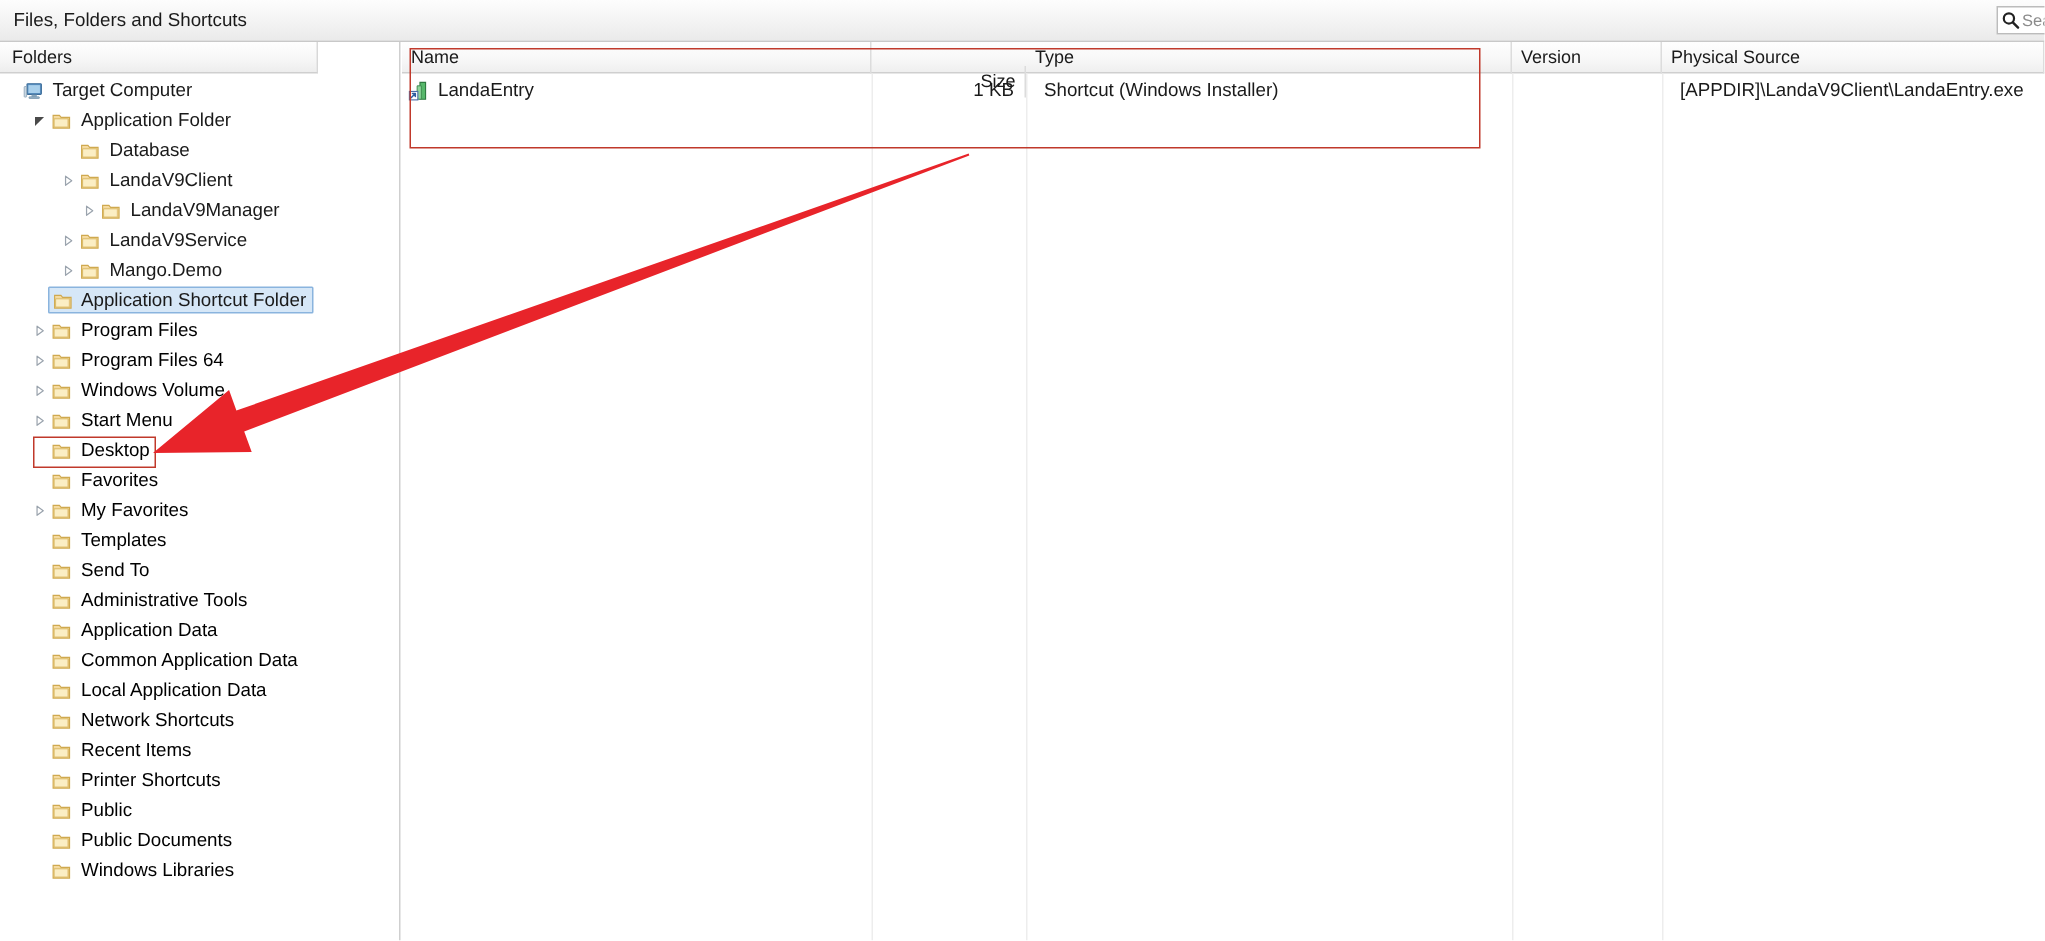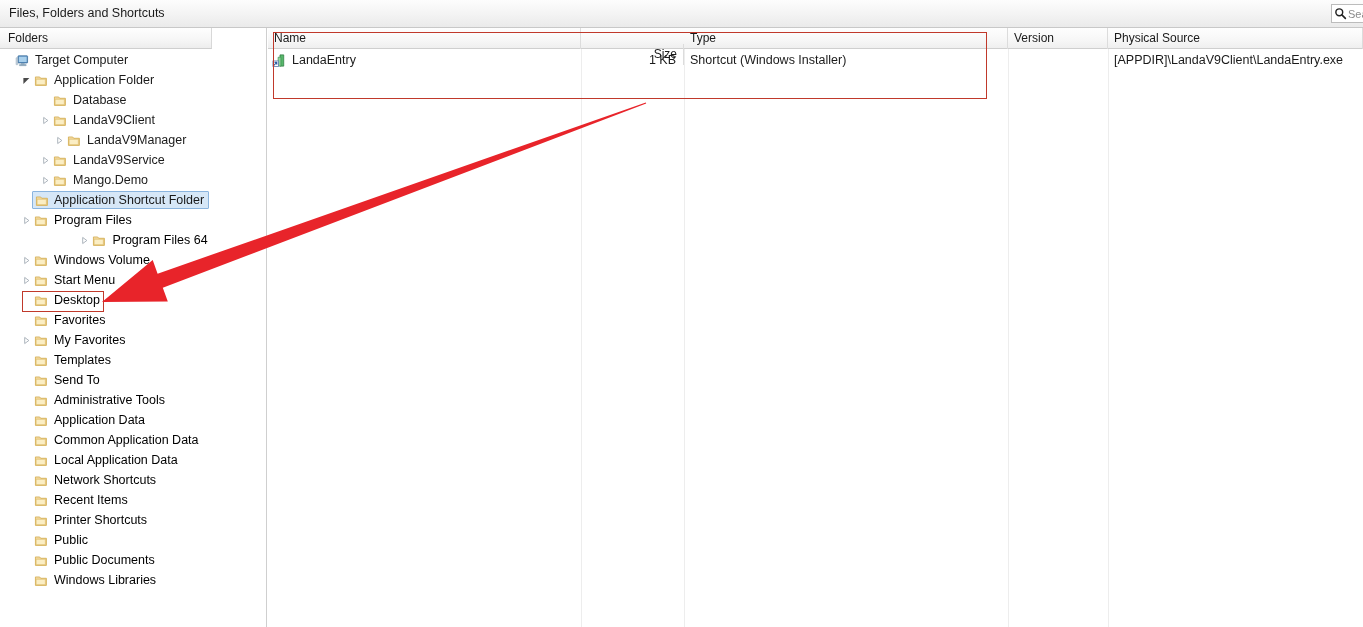--- a/index.html
+++ b/index.html
@@ -156,21 +156,21 @@
   .row {
     position: absolute;
     left: 0; height: 20px;
   }
   .cell {
     position: absolute;
     top: 0; height: 20px;
     font-size: 12.5px;
     color: #1a1a1a;
     line-height: 20px;
-    padding-left: 6px;
+    padding-left: 12px;
     white-space: nowrap;
     overflow: hidden;
   }
   .cell.ralign { text-align: right; padding-right: 8px; padding-left: 0; }
   .cell.withicon { padding-left: 24px; }
   .row-icon {
     position: absolute;
     left: 4px; top: 3px;
     width: 15px; height: 15px;
   }
@@ -353,21 +353,21 @@
               <svg viewBox="0 0 16 16" width="15" height="15">
                 <path d="M1.5 4.2 L6 4.2 L7.2 5.6 L13.2 5.6 L13.2 13.2 L1.5 13.2 Z" fill="#f3d68a" stroke="#c9a council" stroke-width="0"></path>
                 <path d="M1.5 4.2 L6 4.2 L7.2 5.6 L13.2 5.6 L13.2 13.2 L1.5 13.2 Z" fill="#f5daa0" stroke="#cfa94f" stroke-width="0.8"></path>
                 <path d="M2.2 6.6 L12.5 6.6 L12.5 12.5 L2.2 12.5 Z" fill="#fbeec4" stroke="#d9b964" stroke-width="0.7"></path>
                 <path d="M11.6 6.8 L12.5 6.8 L12.5 12.4 L11.6 12.4 Z" fill="#e3c277" opacity="0.8"></path>
               </svg>
             </span>
             <span class="node-label dim">Program Files</span>
           </span>
         </div>
-        <div class="tree-row" style="padding-left: 19px; justify-content: center;">
+        <div class="tree-row" style="padding-left: 19px;">
           <span class="twisty">
             <svg viewBox="0 0 10 10" width="9" height="9">
               <path d="M3 1.6 L7.6 5 L3 8.4 Z" fill="none" stroke="#9aa3ad" stroke-width="0.9" stroke-linejoin="round"></path>
             </svg>
           </span>
           <span class="" style="display: inline-flex; align-items: center;">
             <span class="node-icon">
               <svg viewBox="0 0 16 16" width="15" height="15">
                 <path d="M1.5 4.2 L6 4.2 L7.2 5.6 L13.2 5.6 L13.2 13.2 L1.5 13.2 Z" fill="#f3d68a" stroke="#c9a council" stroke-width="0"></path>
                 <path d="M1.5 4.2 L6 4.2 L7.2 5.6 L13.2 5.6 L13.2 13.2 L1.5 13.2 Z" fill="#f5daa0" stroke="#cfa94f" stroke-width="0.8"></path>

